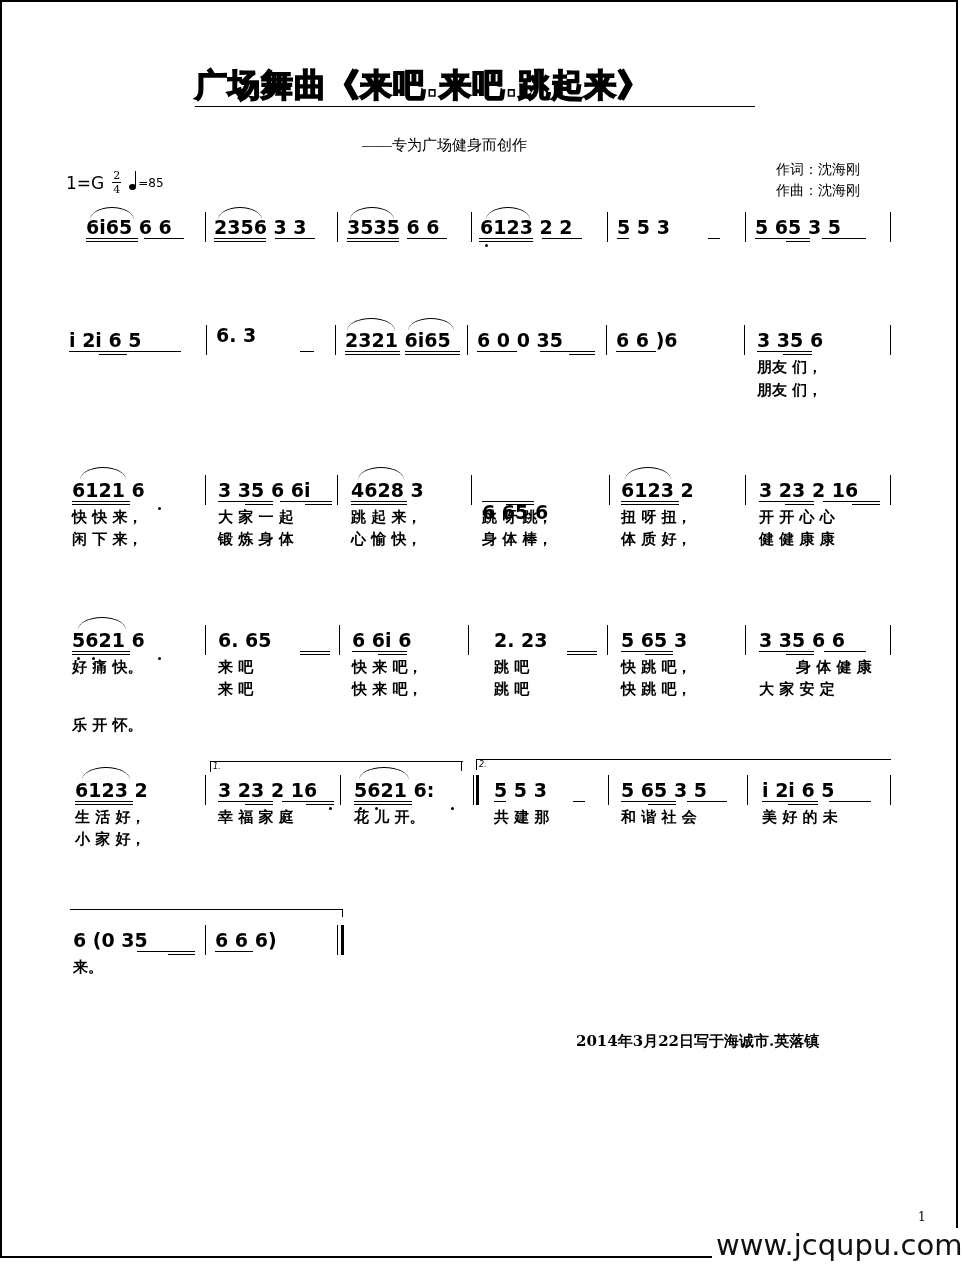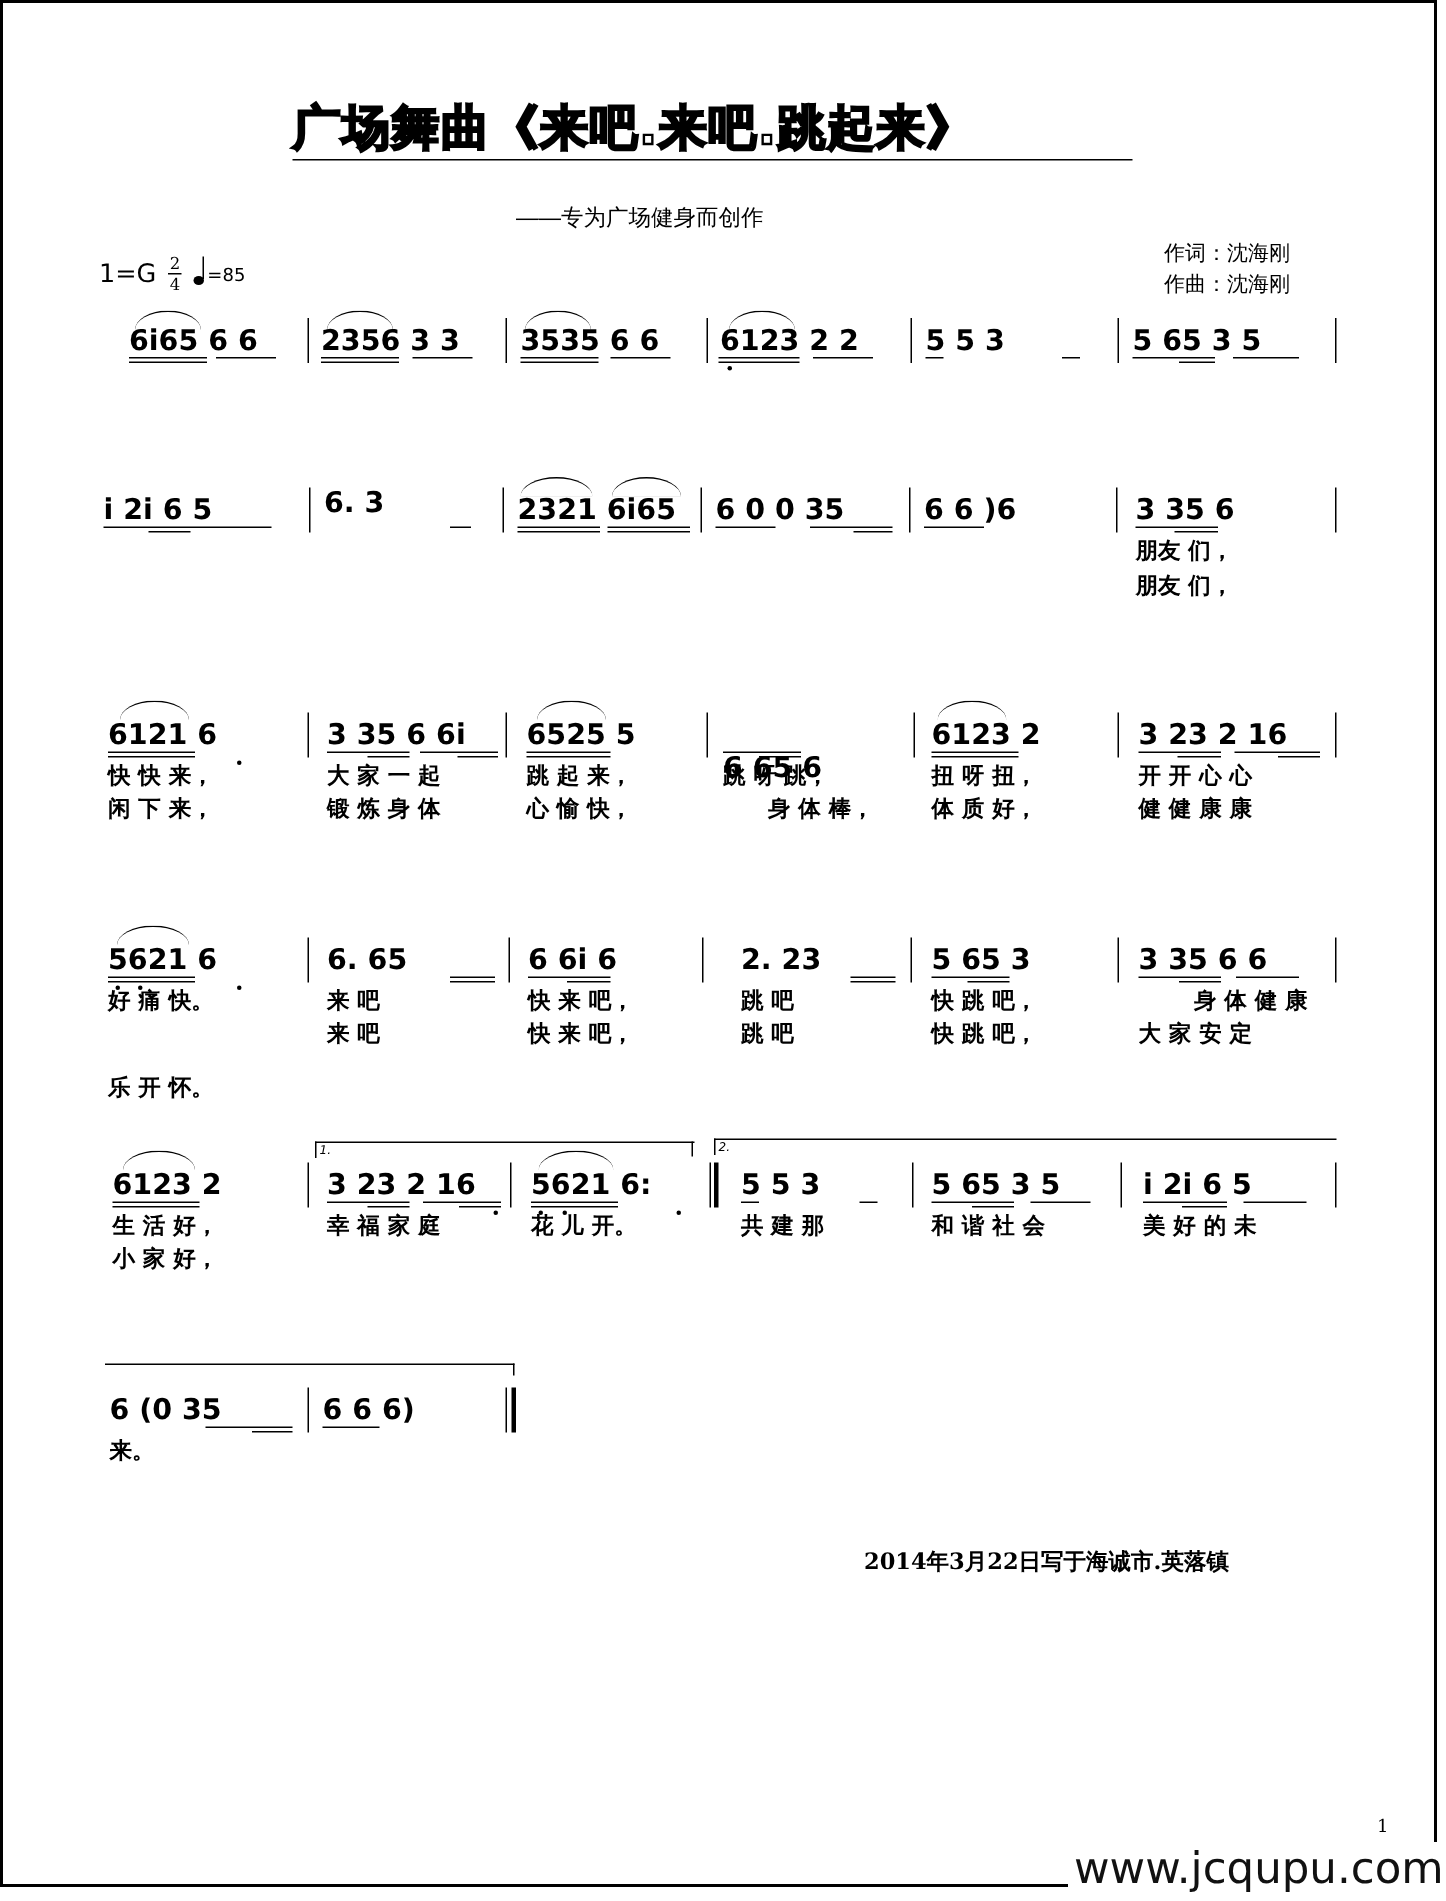--- a/index.html
+++ b/index.html
@@ -1,19 +1,19 @@
 <!DOCTYPE html>
 <html><head>
 <meta charset="utf-8">
 <style>
   html, body { margin: 0; padding: 0; background: #ffffff; }
   body { width: 964px; height: 1267px; position: relative; overflow: hidden; font-family: "DejaVu Sans", sans-serif; color: #000; }
   .page-border { position: absolute; left: 0; top: 0; width: 958px; height: 1258px; border-left: 2px solid #000; border-top: 2px solid #000; border-right: 2px solid #000; border-bottom: 2px solid #000; box-sizing: border-box; }
   .title { position: absolute; left: 195px; top: 66px; width: 560px; height: 40px; text-align: left; font-family: "DejaVu Sans", sans-serif; font-weight: bold; font-size: 32px; letter-spacing: 1px; color: #fff; -webkit-text-stroke: 1.6px #000; text-stroke: 1.6px #000; border-bottom: 1.5px solid #000; line-height: 38px; white-space: nowrap; }
-  .subtitle { position: absolute; left: 344px; top: 136px; font-size: 15px; font-family: Liberation Sans, sans-serif; }
+  .subtitle { position: absolute; left: 362px; top: 136px; font-size: 15px; font-family: Liberation Serif, serif; }
   .credits { position: absolute; left: 776px; top: 159px; font-size: 14px; line-height: 21px; font-family: "DejaVu Serif", serif; }
   .keysig { position: absolute; left: 66px; top: 170px; font-size: 17px; font-family: "DejaVu Sans", sans-serif; display: flex; align-items: center; gap: 8px; }
   .timesig { display: inline-flex; flex-direction: column; align-items: center; font-size: 11px; line-height: 11px; font-family: "DejaVu Serif", serif; }
   .timesig .bar { border-top: 1px solid #000; width: 9px; margin: 1px 0; }
   .tempo { font-size: 12px; display: flex; align-items: center; }
   .tempo .note { display: inline-block; width: 7px; height: 6px; background: #000; border-radius: 50%; position: relative; margin-right: 2px; top: 4px; }
   .tempo .note::after { content: ""; position: absolute; right: 0; top: -13px; width: 1px; height: 15px; background: #000; }
   .measure-bar { position: absolute; width: 1px; background: #000; height: 30px; }
   .mtext { position: absolute; font-family: "DejaVu Sans", sans-serif; font-weight: bold; font-size: 19px; letter-spacing: 0; white-space: pre; }
   .ul1 { position: absolute; height: 1px; background: #000; }
@@ -131,21 +131,21 @@
 <div>
   <div class="measure-bar" style="left:205px;top:475px;"></div>
   <div class="measure-bar" style="left:337px;top:475px;"></div>
   <div class="measure-bar" style="left:471px;top:475px;"></div>
   <div class="measure-bar" style="left:609px;top:475px;"></div>
   <div class="measure-bar" style="left:745px;top:475px;"></div>
   <div class="measure-bar" style="left:890px;top:475px;"></div>
 
   <div class="mtext" style="left:72px;top:479px;">6121 6</div>
   <div class="mtext" style="left:218px;top:479px;">3 35 6 6i</div>
-  <div class="mtext" style="left:351px;top:479px;">6525 5</div>
+  <div class="mtext" style="left:351px;top:479px;">4628 3</div>
   <div class="mtext" style="left:482px;top:479px;margin-top:22px;">6 65 6</div>
   <div class="mtext" style="left:621px;top:479px;">6123 2</div>
   <div class="mtext" style="left:759px;top:479px;">3 23 2 16</div>
 
   <div class="arc" style="left:80px;top:467px;width:46px;"></div>
   <div class="arc" style="left:358px;top:467px;width:46px;"></div>
   <div class="arc" style="left:625px;top:467px;width:46px;"></div>
 
   <div class="ul1" style="left:72px;top:501px;width:58px;"></div>
     <div class="ul1" style="left:72px;top:504px;width:58px;"></div>
@@ -167,21 +167,21 @@
 
   <div class="lyr" style="left:72px;top:508px;">快 快 来，</div>
   <div class="lyr" style="left:218px;top:508px;">大 家 一 起</div>
   <div class="lyr" style="left:351px;top:508px;">跳 起 来，</div>
   <div class="lyr" style="left:482px;top:508px;">跳 呀 跳，</div>
   <div class="lyr" style="left:621px;top:508px;">扭 呀 扭，</div>
   <div class="lyr" style="left:759px;top:508px;">开 开 心 心</div>
   <div class="lyr" style="left:72px;top:530px;">闲 下 来，</div>
   <div class="lyr" style="left:218px;top:530px;">锻 炼 身 体</div>
   <div class="lyr" style="left:351px;top:530px;">心 愉 快，</div>
-  <div class="lyr" style="left:482px;top:530px;margin-left:30px;">身 体 棒，</div>
+  <div class="lyr" style="left:482px;top:530px;">身 体 棒，</div>
   <div class="lyr" style="left:621px;top:530px;">体 质 好，</div>
   <div class="lyr" style="left:759px;top:530px;">健 健 康 康</div>
 </div>
 
 <div>
   <div class="measure-bar" style="left:205px;top:625px;"></div>
   <div class="measure-bar" style="left:339px;top:625px;"></div>
   <div class="measure-bar" style="left:468px;top:625px;"></div>
   <div class="measure-bar" style="left:607px;top:625px;"></div>
   <div class="measure-bar" style="left:745px;top:625px;"></div>

